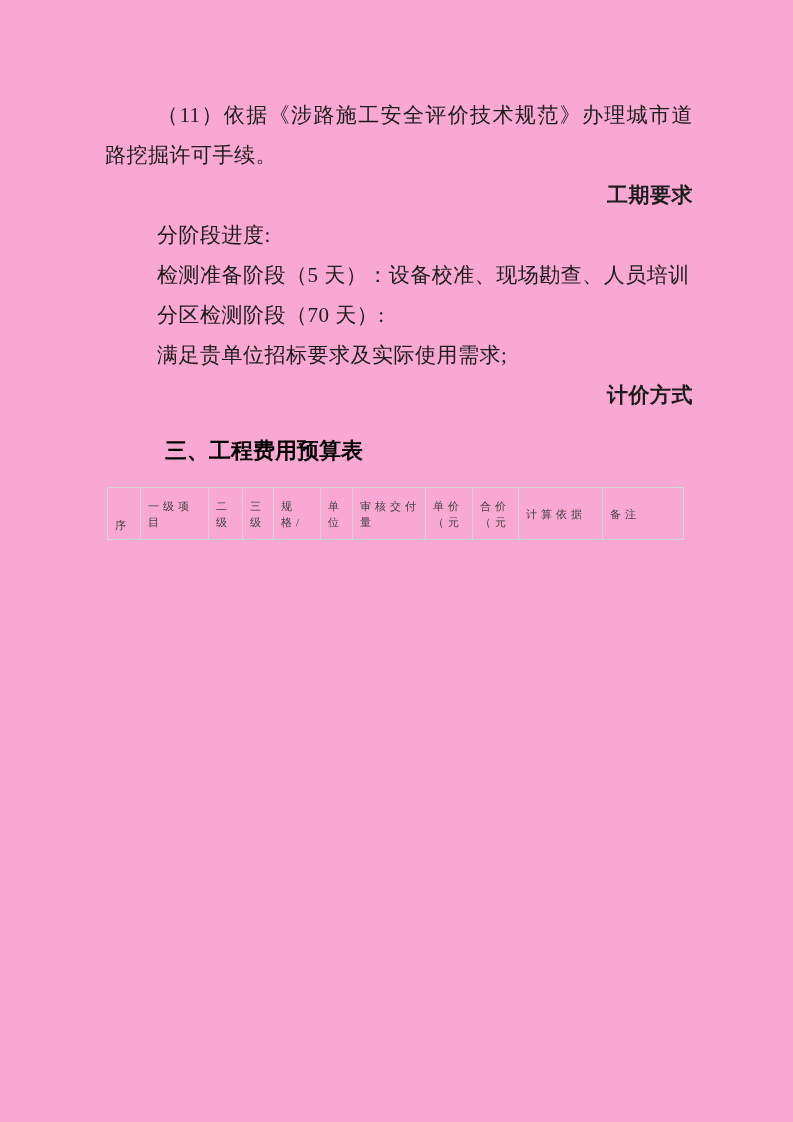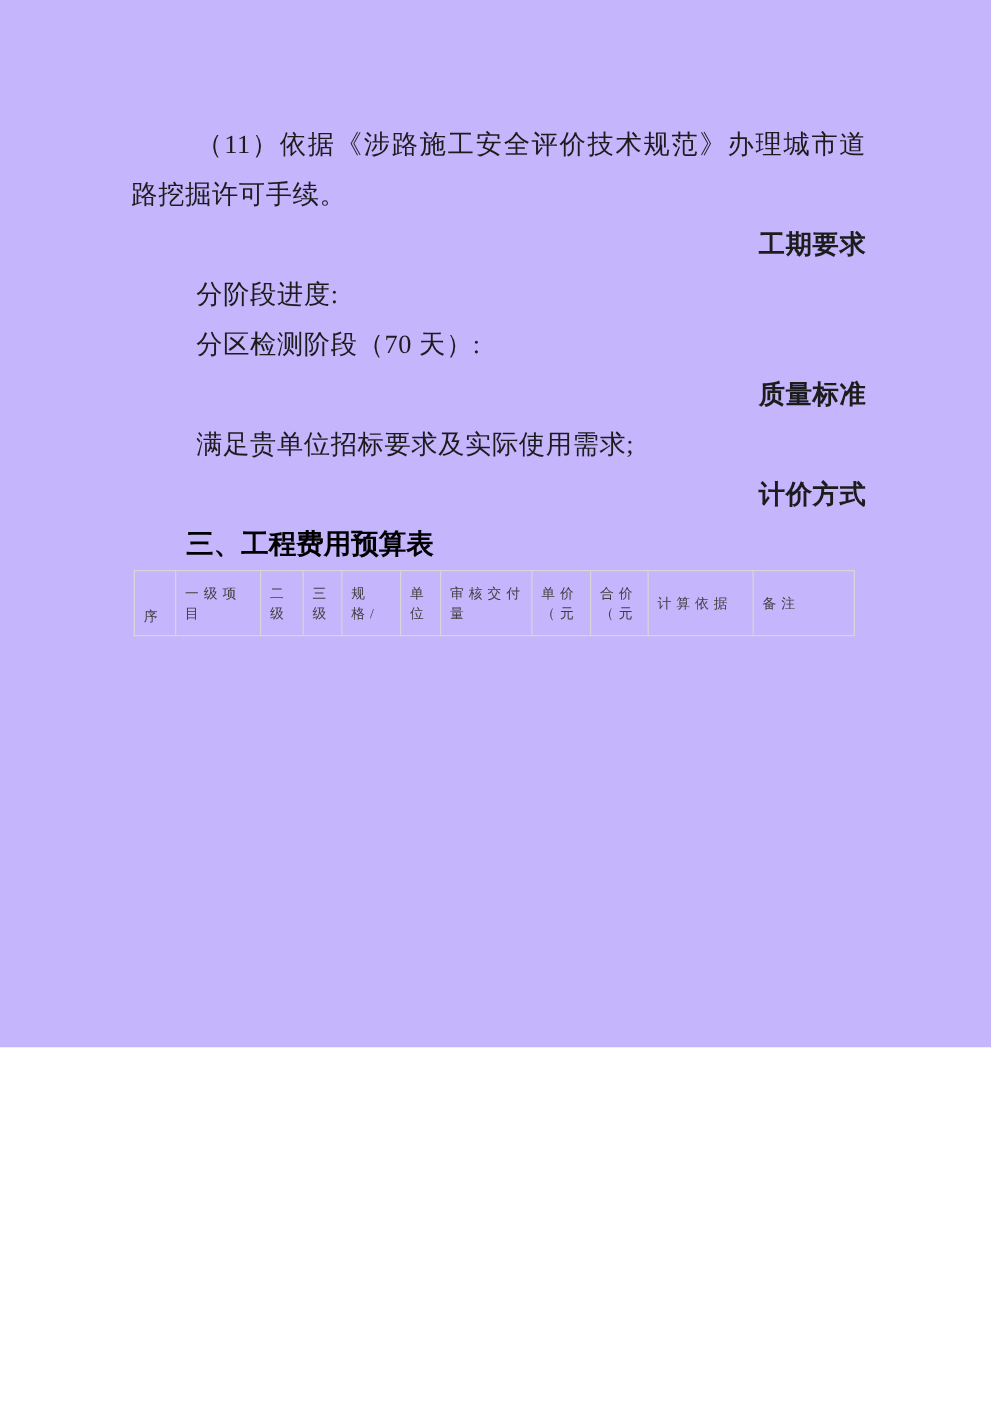--- a/index.html
+++ b/index.html
@@ -1,20 +1,20 @@
 <!DOCTYPE html>
 <html lang="zh"><head>
 <meta charset="utf-8">
 <style>
   html, body { margin: 0; padding: 0; background: #ffffff; }
   .page {
     position: relative;
     width: 793px;
-    height: 838px;
-    background: #c4b5fd;
+    height: 1122px;
+    background: #f9a8d4;
     overflow: hidden;
     font-family: "Liberation Serif", "DejaVu Serif", serif;
     color: #1c1c1c;
   }
   .doc-body {
     position: absolute;
     left: 105px;
     top: 95px;
     width: 588px;
   }
@@ -25,21 +25,21 @@
     letter-spacing: 0.5px;
     text-align: justify;
     text-indent: 52px;
     word-break: break-all;
   }
   p.sec-heading {
     font-weight: 700;
     text-align: right;
   }
   h2.table-heading {
-    margin: 0;
+    margin: 16px;
     font-size: 22px;
     line-height: 40px;
     font-weight: 700;
     text-indent: 44px;
     font-family: "Liberation Sans", "DejaVu Sans", sans-serif;
     color: #000000;
   }
   table.budget {
     border-collapse: collapse;
     table-layout: fixed;
@@ -83,25 +83,25 @@
 <div class="page">
   <div class="doc-body">
 
     <p class="para">（11）依据《涉路施工安全评价技术规范》办理城市道路挖掘许可手续。</p>
 
     <p class="para sec-heading">工期要求</p>
 
 
     <p class="para">分阶段进度:</p>
 
+    <p class="para">检测准备阶段（5 天）：设备校准、现场勘查、人员培训</p>
 
     <p class="para">分区检测阶段（70 天）:</p>
 
 
-    <p class="para sec-heading">质量标准</p>
 
     <p class="para">满足贵单位招标要求及实际使用需求;</p>
 
 
     <p class="para sec-heading">计价方式</p>
 
 
     <h2 class="table-heading">三、工程费用预算表</h2>
 
     <table class="budget">

